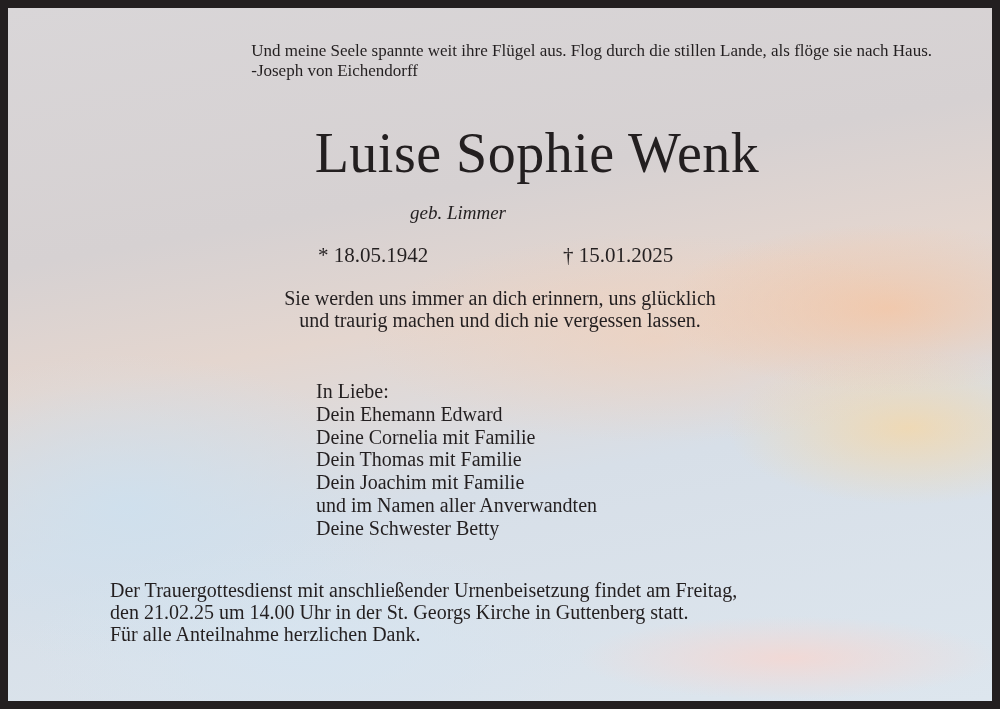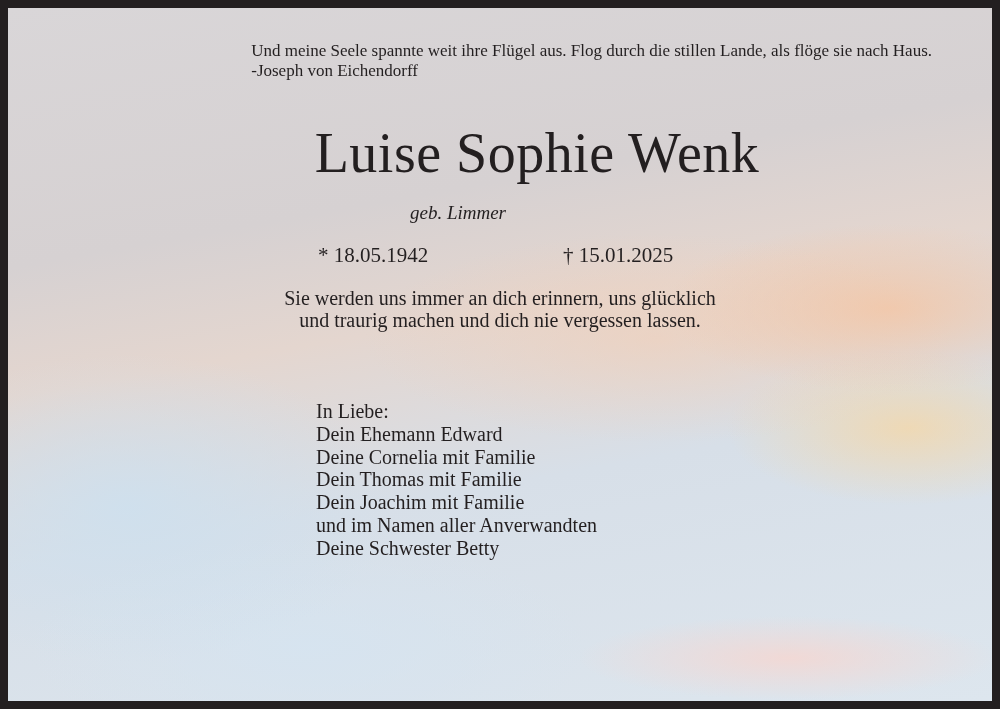--- a/index.html
+++ b/index.html
@@ -22,21 +22,21 @@
       linear-gradient(170deg, #d9d6d8 0%, #d6d1d2 30%, #e4d6cf 45%, #d7dfe8 65%, #dde6ee 100%);
   }
   .abs { position: absolute; white-space: nowrap; }
   .quote { right: 60px; top: 33px; font-size: 17px; line-height: 20px; }
   .name { left: 7px; width: 984px; top: 112px; text-align: center; font-size: 56px; line-height: 66px; letter-spacing: 0.5px; padding-left: 30px; }
   .maiden { left: 0; width: 900px; top: 194px; text-align: center; font-size: 19px; font-style: italic; }
   .born { left: 302px; top: 235px; font-size: 21px; margin-left: 8px; }
   .died { left: 555px; top: 235px; font-size: 21px; }
   .poem { left: 0; width: 984px; top: 279px; text-align: center; font-size: 20px; line-height: 22px; }
   .poem div { white-space: nowrap; }
-  .family { left: 308px; top: 392px; font-size: 20px; line-height: 22.8px; }
+  .family { left: 308px; top: 372px; font-size: 20px; line-height: 22.8px; }
   .service { left: 102px; top: 571px; font-size: 20px; line-height: 22px; }
 </style>
 </head>
 <body>
 
 <div class="card">
   <div class="abs quote">
     <div>Und meine Seele spannte weit ihre Flügel aus. Flog durch die stillen Lande, als flöge sie nach Haus.</div>
     <div>-Joseph von Eichendorff</div>
   </div>
@@ -54,13 +54,18 @@
   <div class="abs family">
     <div>In Liebe:</div>
     <div>Dein Ehemann Edward</div>
     <div>Deine Cornelia mit Familie</div>
     <div>Dein Thomas mit Familie</div>
     <div>Dein Joachim mit Familie</div>
     <div>und im Namen aller Anverwandten</div>
     <div>Deine Schwester Betty</div>
   </div>
 
+  <div class="abs service">
+    <div>Der Trauergottesdienst mit anschließender Urnenbeisetzung findet am Freitag,</div>
+    <div>den 21.02.25 um 14.00 Uhr in der St. Georgs Kirche in Guttenberg statt.</div>
+    <div>Für alle Anteilnahme herzlichen Dank.</div>
+  </div>
 </div>
 
 </body></html>

